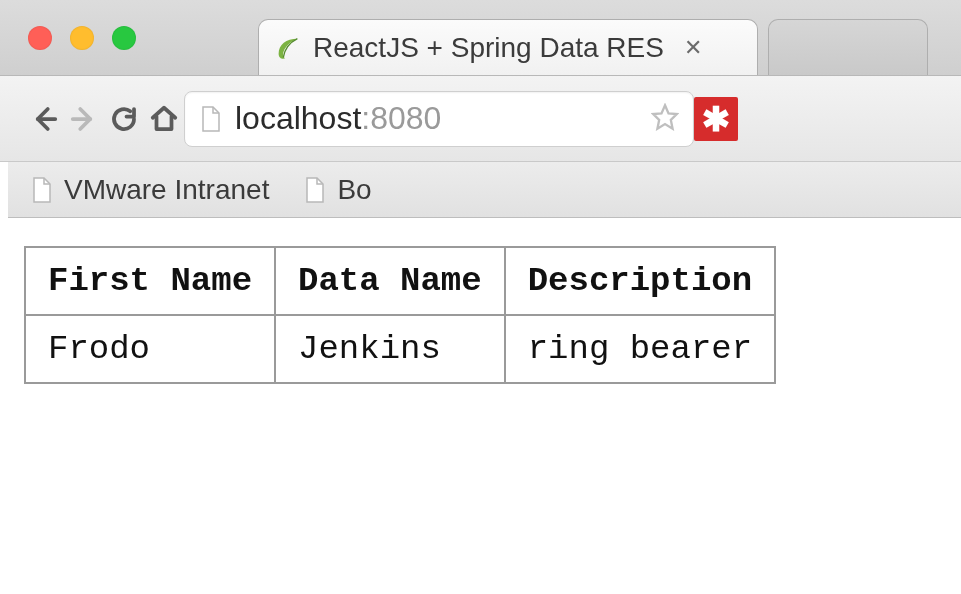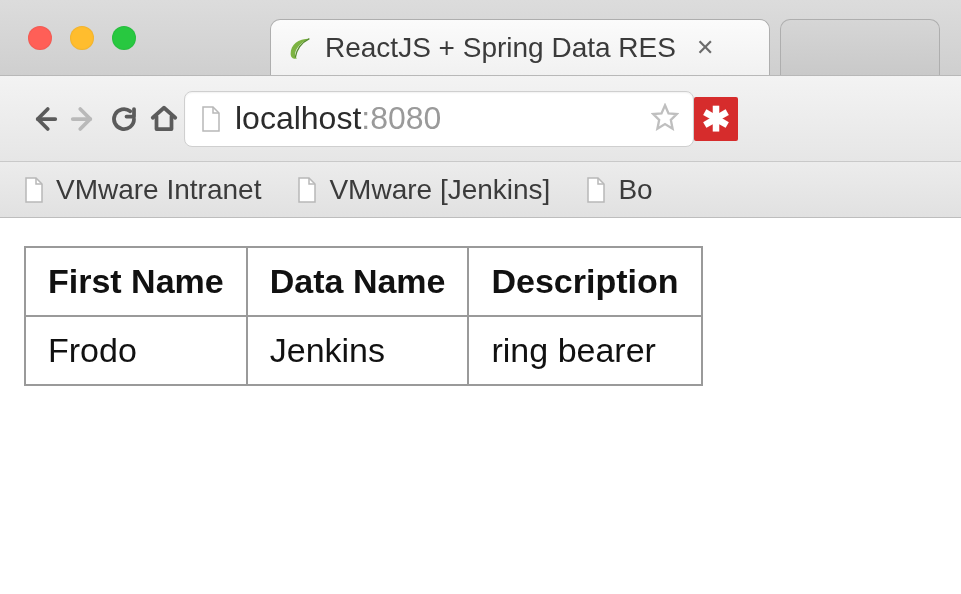--- a/index.html
+++ b/index.html
@@ -29,21 +29,21 @@
       width: 24px;
       height: 24px;
       border-radius: 50%;
     }
     .tl.red    { background: #ff5f57; box-shadow: inset 0 0 2px rgba(0,0,0,.15); }
     .tl.yellow { background: #ffbd2e; box-shadow: inset 0 0 2px rgba(0,0,0,.15); }
     .tl.green  { background: #28c840; box-shadow: inset 0 0 2px rgba(0,0,0,.15); }
 
     .tabstrip {
       position: absolute;
-      left: 270px;
+      left: 258px;
       bottom: 0;
       height: 56px;
       display: flex;
       align-items: flex-end;
     }
     .tab {
       background: linear-gradient(to bottom, #fbfbfb, #f1f1f1);
       border: 1px solid #aeaeae;
       border-bottom: none;
       border-top-left-radius: 10px;
@@ -138,38 +138,39 @@
 
     
     .bookmarkbar {
       background: linear-gradient(to bottom, #ececec, #e1e1e1);
       height: 56px;
       display: flex;
       align-items: center;
       gap: 34px;
       padding: 0 22px;
       border-bottom: 1px solid #bdbdbd;
+      margin-left: 8px;
     }
     .bm-item {
       display: flex;
       align-items: center;
       gap: 10px;
       font-size: 28px;
       color: #3b3b3b;
       white-space: nowrap;
     }
     .bm-icon { width: 24px; height: 28px; }
 
     
     .content {
       padding: 28px 24px;
     }
     table.data {
       border-collapse: collapse;
-      font-family: Liberation Sans, sans-serif;
+      font-family: Liberation Mono, monospace;
     }
     table.data th, table.data td {
       border: 2px solid #9a9a9a;
       padding: 14px 22px;
       font-size: 34px;
       text-align: left;
       color: #111;
     }
     table.data th {
       font-weight: 700;
@@ -253,29 +254,20 @@
 
 <div class="bookmarkbar">
   <div class="bm-item">
     <span class="bm-icon">
       <svg viewBox="0 0 24 28">
           <path d="M4 2h10l6 6v18H4z" fill="#fff" stroke="#b8b8b8" stroke-width="1.5"></path>
           <path d="M14 2v6h6" fill="none" stroke="#b8b8b8" stroke-width="1.5"></path>
         </svg>
     </span>
     <span>VMware Intranet</span>
-  </div>
-  <div class="bm-item">
-    <span class="bm-icon">
-      <svg viewBox="0 0 24 28">
-          <path d="M4 2h10l6 6v18H4z" fill="#fff" stroke="#b8b8b8" stroke-width="1.5"></path>
-          <path d="M14 2v6h6" fill="none" stroke="#b8b8b8" stroke-width="1.5"></path>
-        </svg>
-    </span>
-    <span>VMware [Jenkins]</span>
   </div>
   <div class="bm-item">
     <span class="bm-icon">
       <svg viewBox="0 0 24 28">
           <path d="M4 2h10l6 6v18H4z" fill="#fff" stroke="#b8b8b8" stroke-width="1.5"></path>
           <path d="M14 2v6h6" fill="none" stroke="#b8b8b8" stroke-width="1.5"></path>
         </svg>
     </span>
     <span>Bo</span>
   </div>

